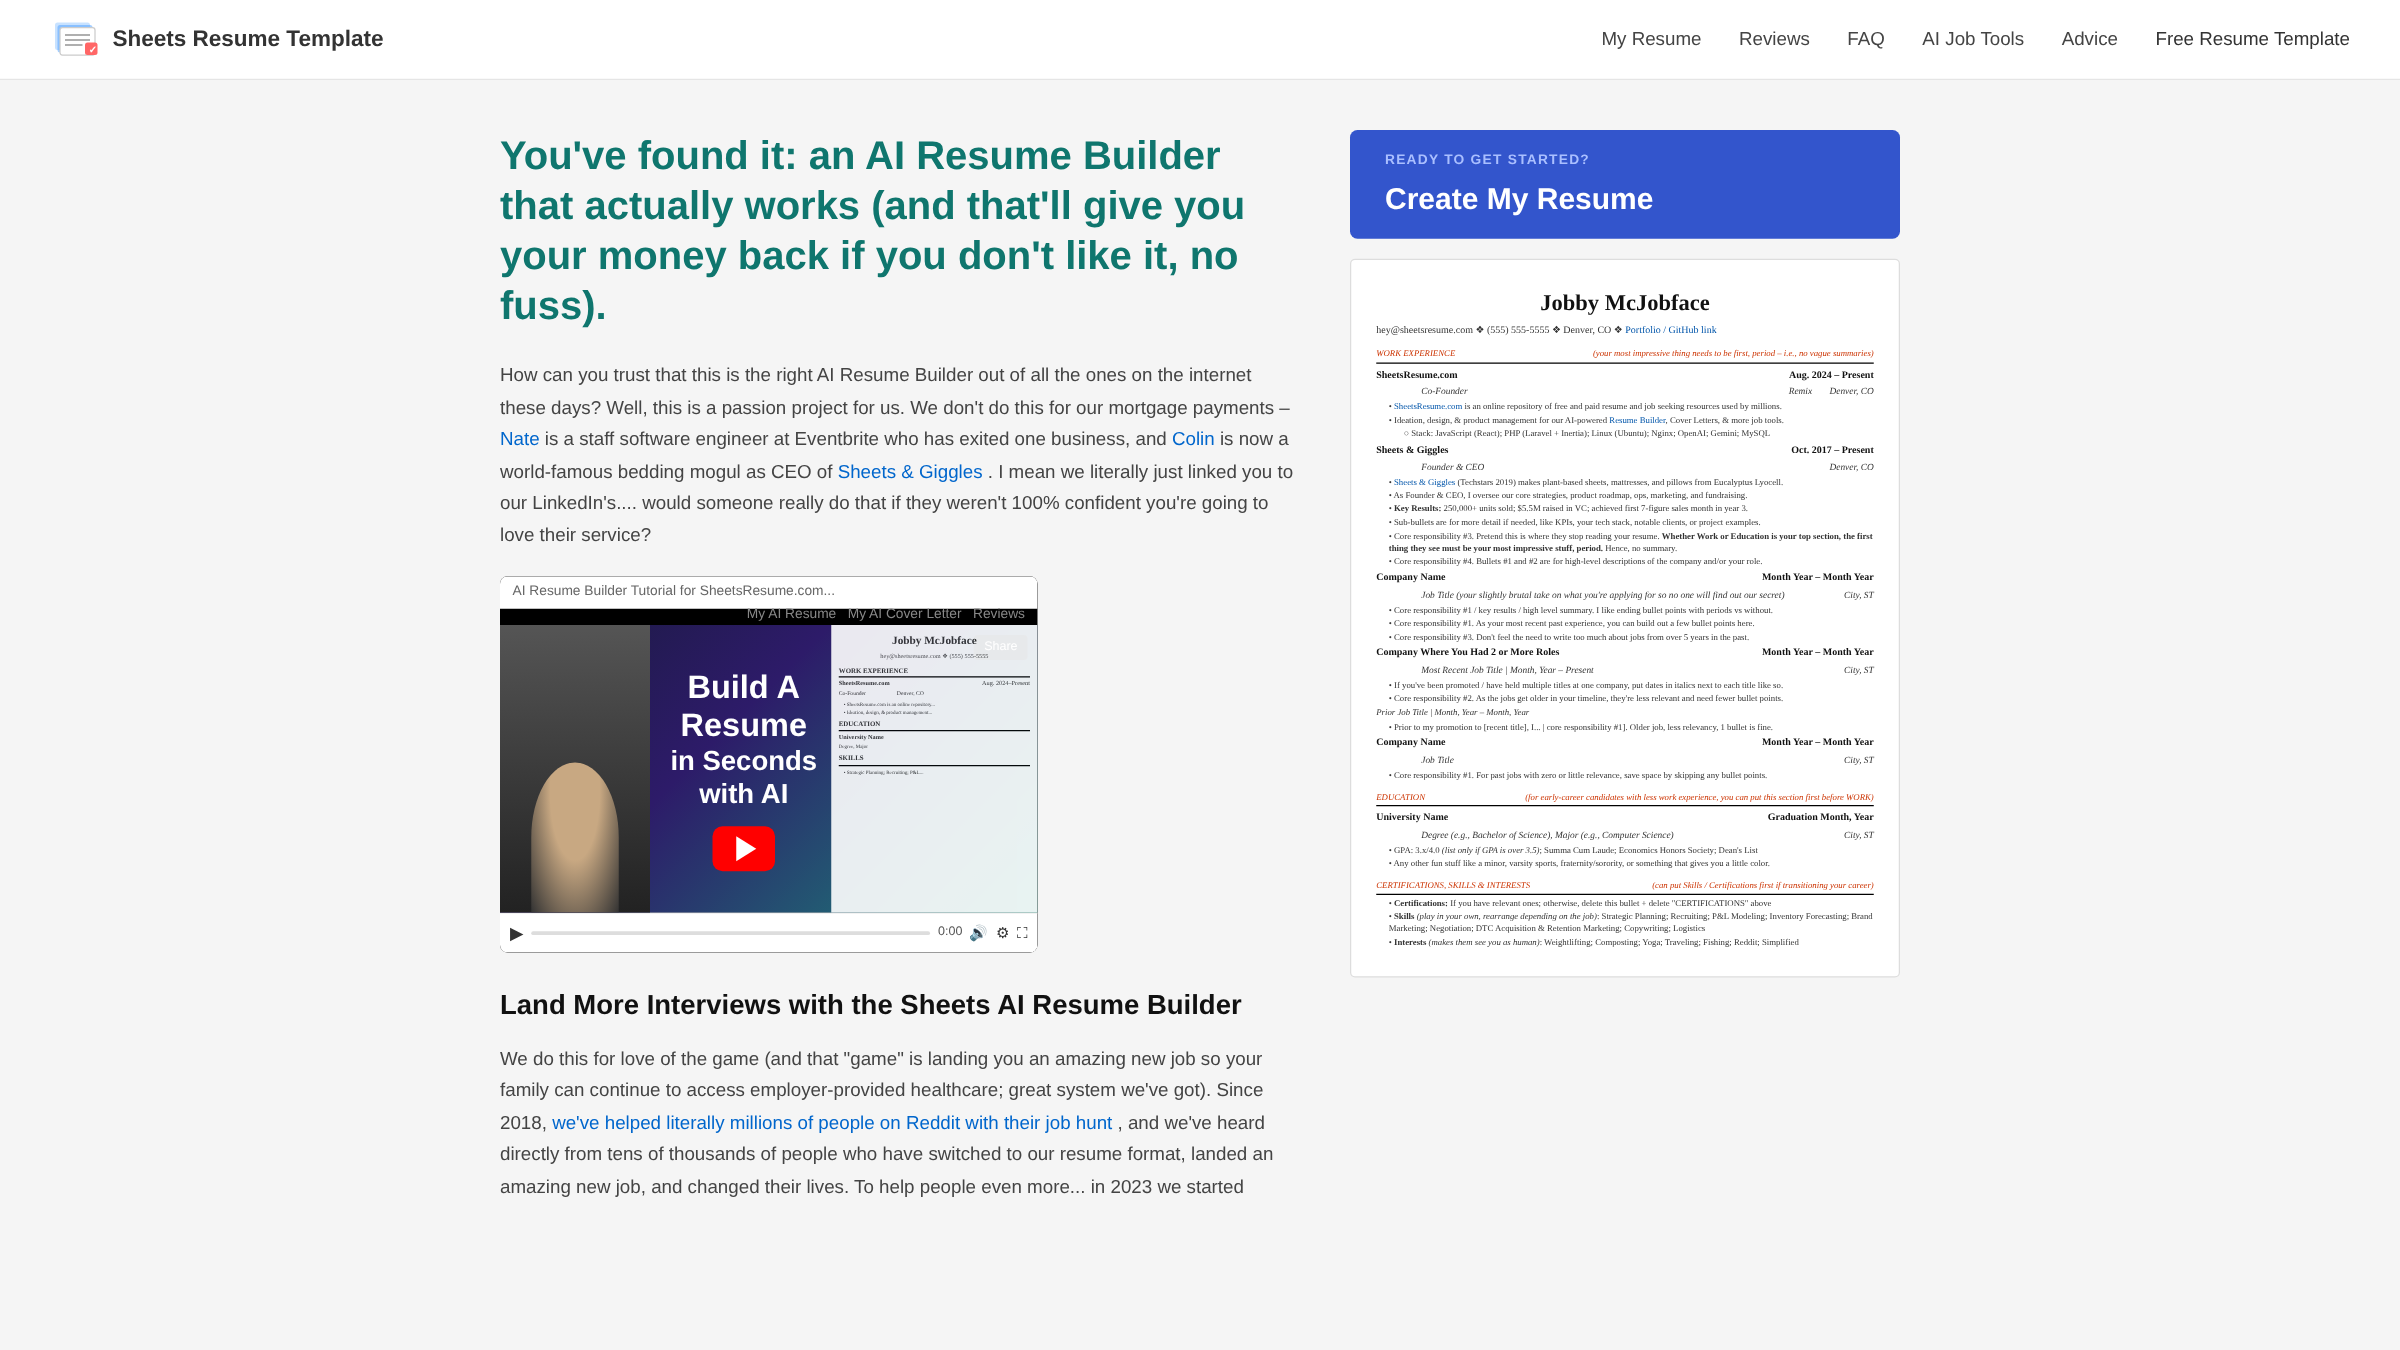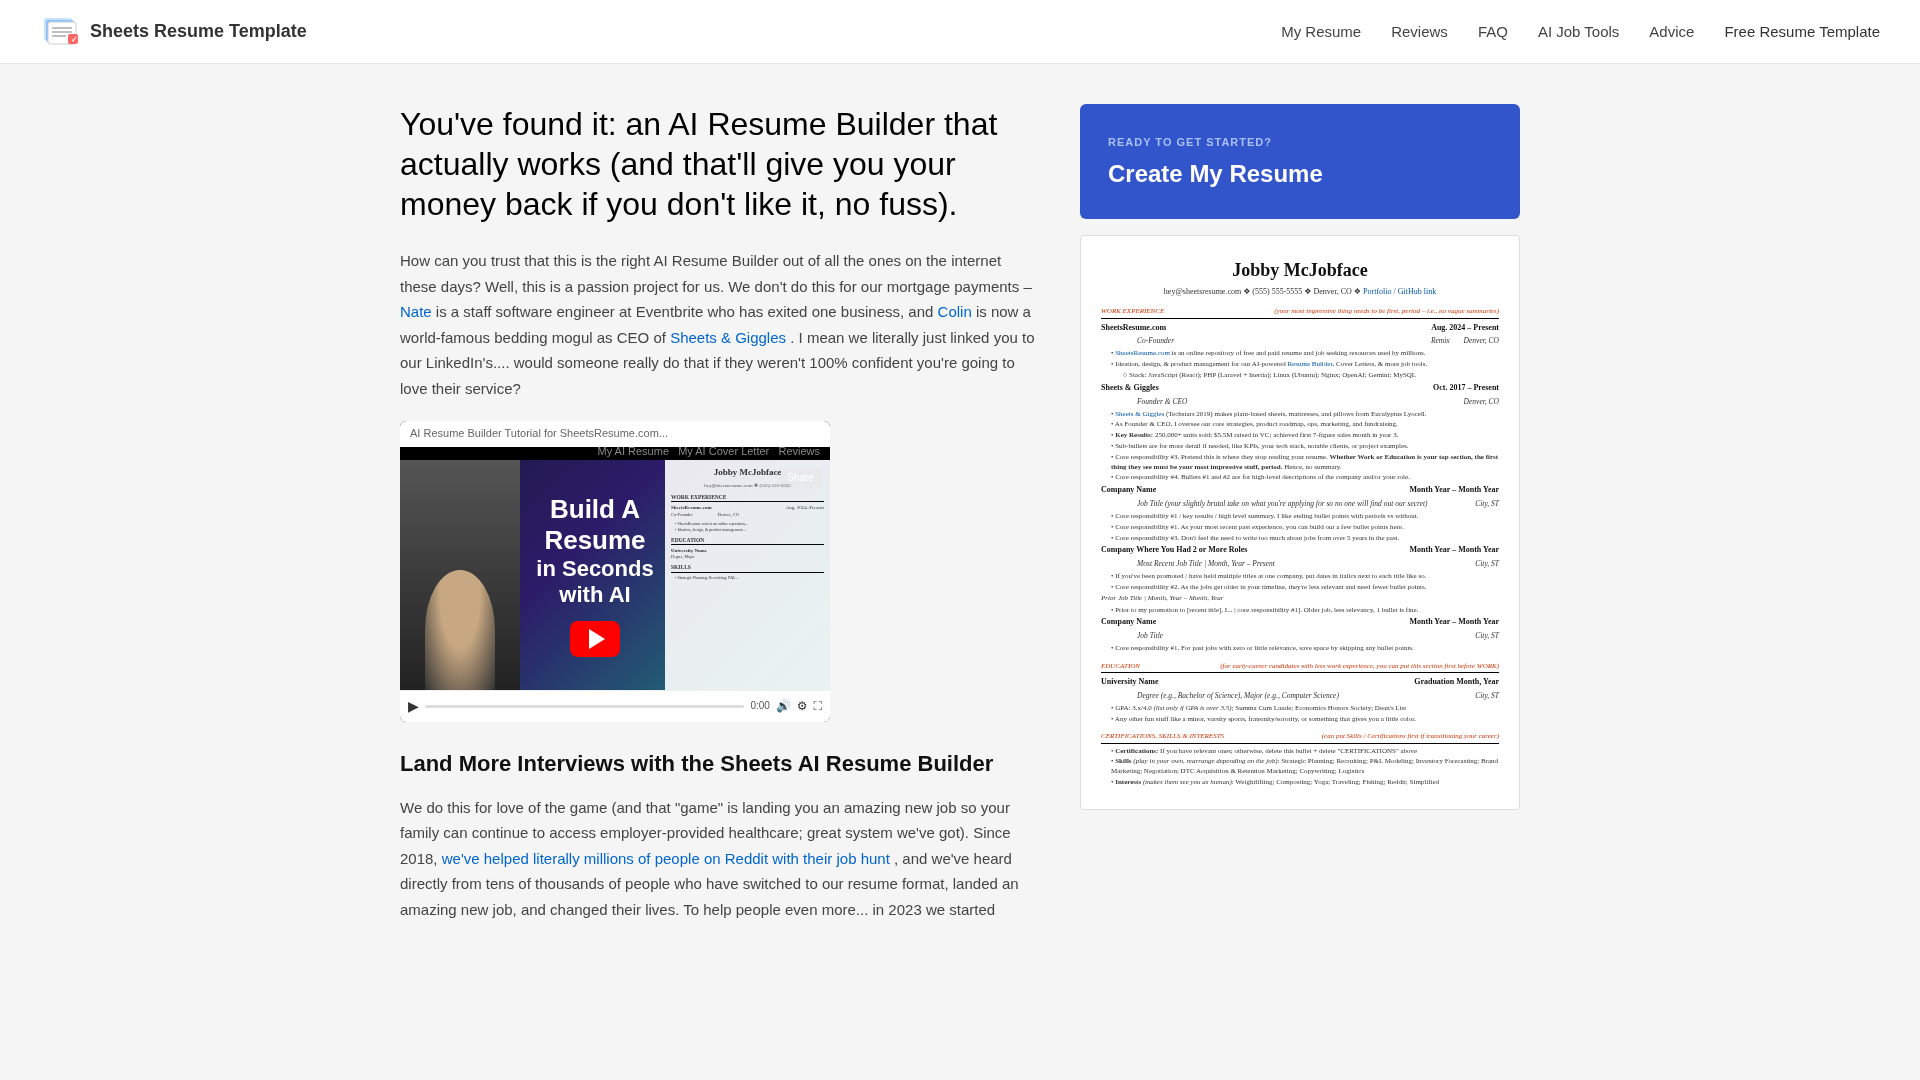--- a/index.html
+++ b/index.html
@@ -13,41 +13,41 @@
     .header-nav { display: flex; align-items: flex-end; gap: 30px; }
     .nav-link { text-decoration: none; color: #444; font-size: 15px; font-weight: 400; }
     .nav-link-cta { color: #333; font-weight: 500; }
 
     
     .main-wrapper { background: #f5f5f5; min-height: calc(100vh - 64px); }
     .content-area { max-width: 1200px; margin: 0 auto; padding: 40px 40px; display: grid; grid-template-columns: 1fr 440px; gap: 40px; }
 
     
     .left-col { }
-    .hero-heading { font-size: 32px; font-weight: 400; color: #000000; line-height: 1.25; margin-bottom: 24px; }
+    .hero-heading { font-size: 32px; font-weight: 700; color: #0f766e; line-height: 1.25; margin-bottom: 24px; }
     .body-text { font-size: 15px; color: #444; line-height: 1.7; margin-bottom: 18px; }
     .body-text a, .inline-link { color: #0066cc; text-decoration: none; }
 
     
     .video-container { margin: 20px 0; border-radius: 6px; overflow: hidden; position: relative; background: #000; width: 100%; max-width: 430px; }
     .video-frame { width: 430px; height: 240px; background: linear-gradient(135deg, #1a1a3e 0%, #2d1b69 50%, #11998e 100%); position: relative; display: flex; align-items: center; justify-content: center; }
     .video-title-bar { background: #fff; padding: 4px 10px; font-size: 11px; color: #333; font-weight: 500; }
 
     .section-heading { font-size: 22px; font-weight: 700; color: #111; margin: 24px 0 14px; }
 
     
     .right-col { }
-    .cta-box { background: #3355cc; padding: 30px 28px; border-radius: 6px; margin-bottom: 16px; }
+    .cta-box { background: #3355cc; padding: 16px 28px; border-radius: 6px; margin-bottom: 16px; }
     .cta-label { font-size: 11px; font-weight: 600; color: #aabfff; letter-spacing: 1px; text-transform: uppercase; margin-bottom: 8px; }
     .cta-button { font-size: 24px; font-weight: 700; color: #fff; background: none; border: none; cursor: pointer; padding: 0; }
 
     
     .resume-card { background: #fff; border: 1px solid #ddd; border-radius: 4px; padding: 20px; font-family: 'Times New Roman', Times, serif; overflow: hidden; }
     .resume-name { font-size: 18px; font-weight: 700; color: #111; text-align: center; margin-bottom: 2px; }
-    .resume-contact { font-size: 8px; color: #333; text-align: center; margin-bottom: 8px; line-height: 1.5; }
+    .resume-contact { font-size: 8px; color: #333; text-align: left; margin-bottom: 8px; line-height: 1.5; }
     .resume-section-title { font-size: 8.5px; font-weight: 700; color: #111; border-bottom: 1px solid #000; margin: 7px 0 3px; text-transform: uppercase; letter-spacing: 0.5px; display: flex; justify-content: space-between; }
     .resume-section-title span { color: #cc3300; font-style: italic; font-weight: 400; font-size: 7px; text-transform: none; letter-spacing: 0; }
     .resume-job { display: flex; justify-content: space-between; font-size: 8px; font-weight: 700; color: #111; margin-bottom: 1px; }
     .resume-job-sub { display: flex; justify-content: space-between; font-size: 7.5px; color: #333; font-style: italic; margin-bottom: 2px; padding-left: 36px; }
     .resume-bullet { font-size: 7px; color: #333; padding-left: 10px; margin-bottom: 1px; line-height: 1.4; }
     .resume-bullet::before { content: '• '; }
     .resume-sub-bullet { font-size: 7px; color: #333; padding-left: 22px; margin-bottom: 1px; line-height: 1.4; }
     .resume-sub-bullet::before { content: '○ '; }
     .resume-highlight { color: #0055aa; }
     .resume-highlight-red { color: #cc3300; font-style: italic; }

